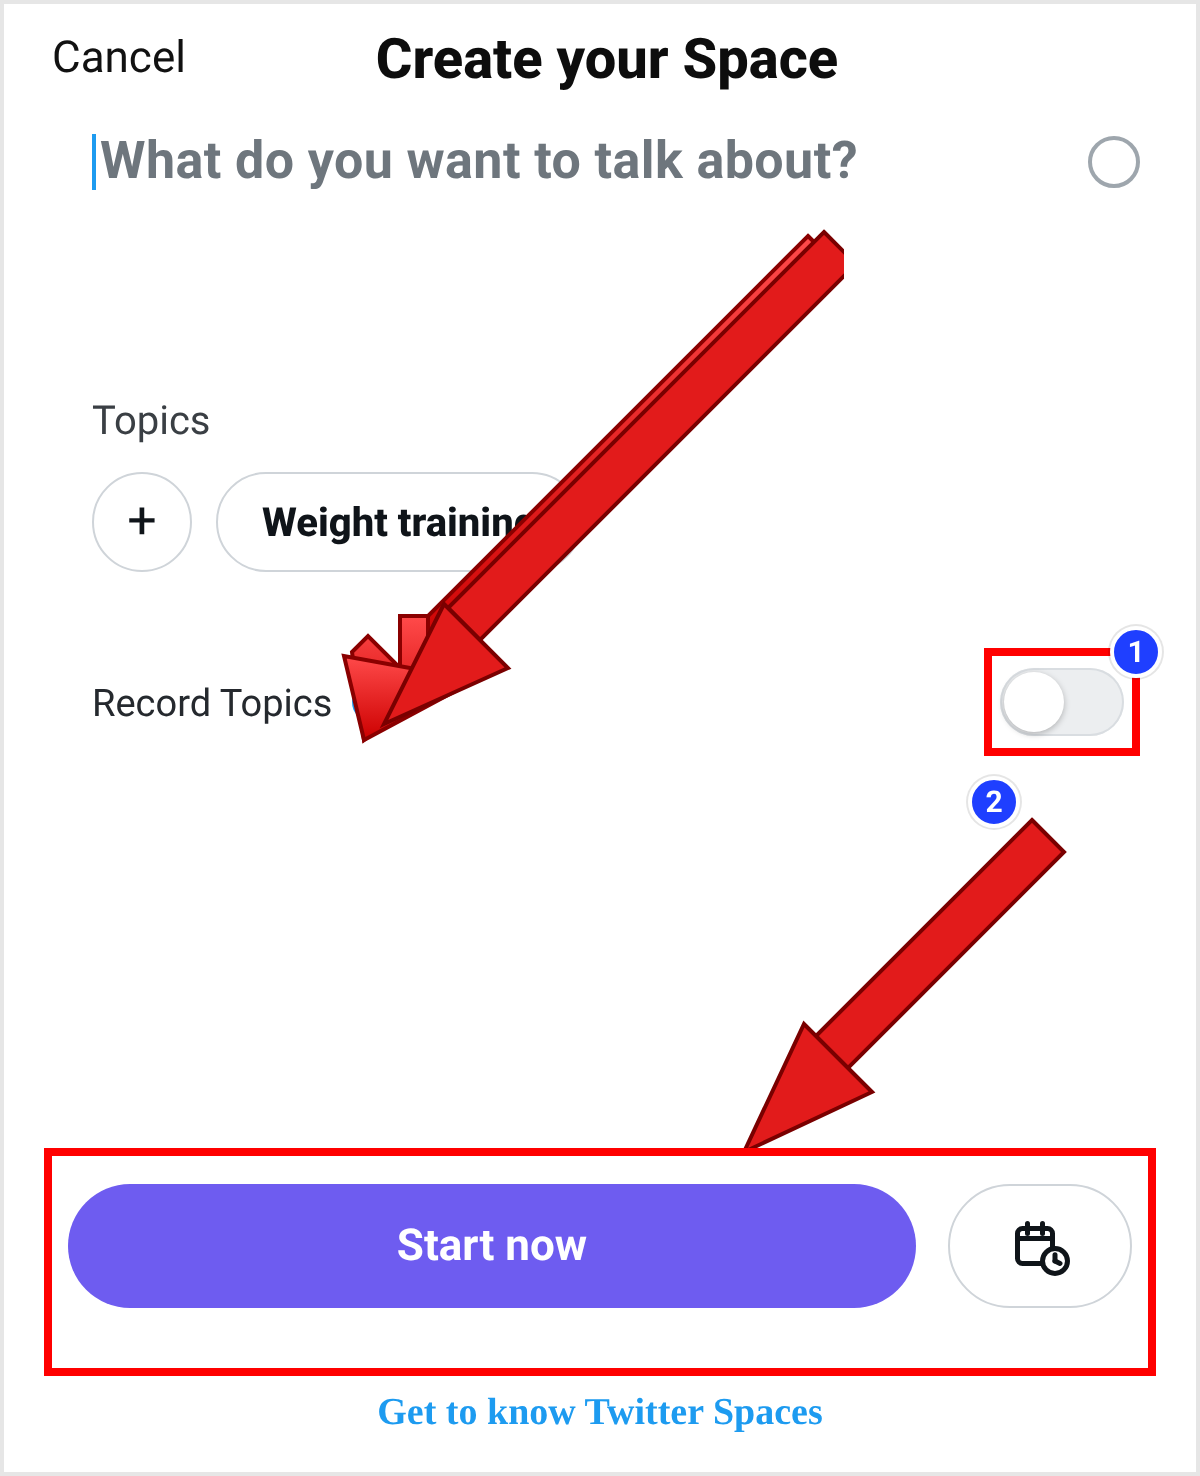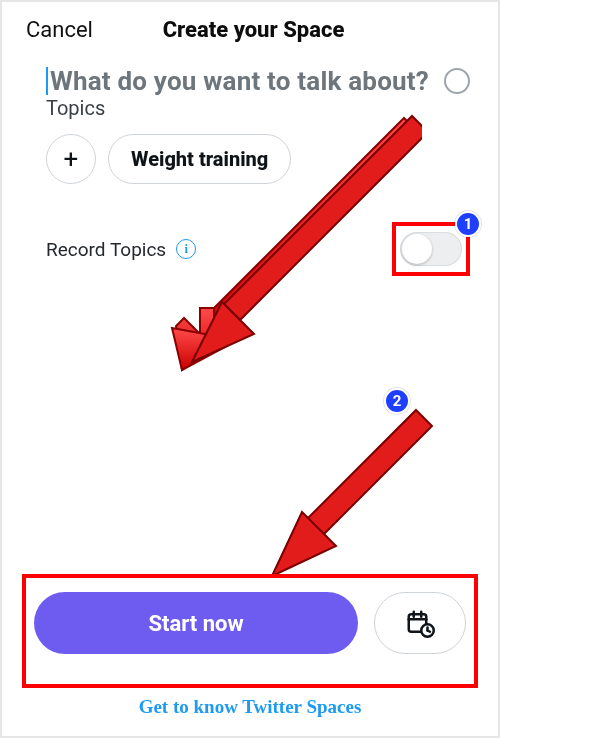--- a/index.html
+++ b/index.html
@@ -1,25 +1,25 @@
 <!DOCTYPE html>
 <html><head>
 <meta charset="utf-8">
 <style>
   * { box-sizing: border-box; margin: 0; padding: 0; }
   html, body { width: 600px; height: 738px; font-family: -apple-system, BlinkMacSystemFont, "Segoe UI", Roboto, Helvetica, Arial, sans-serif; background: #fff; }
-  .frame { position: relative; width: 500px; height: 738px; border: 2px solid #e6e6e6; background: #fff; overflow: hidden; }
+  .frame { position: relative; width: 600px; height: 738px; border: 2px solid #e6e6e6; background: #fff; overflow: hidden; }
   .header { display: flex; align-items: center; height: 54px; padding: 0 24px; }
   .cancel { font-size: 22px; color: #111; font-weight: 400; }
-  .title { flex: 1; text-align: center; font-size: 22px; font-weight: 800; color: #0d0d0d; margin-left: -60px; }
+  .title { flex: 1; text-align: center; font-size: 28px; font-weight: 800; color: #0d0d0d; margin-left: -60px; }
   .input-row { display: flex; align-items: center; padding: 10px 28px 0 44px; }
   .caret { width: 2px; height: 28px; background: #1d9bf0; margin-right: 2px; }
   .placeholder { font-size: 26px; font-weight: 700; color: #6e767d; flex: 1; letter-spacing: 0.2px; }
   .select-circle { width: 26px; height: 26px; border: 2px solid #9ea6ad; border-radius: 50%; }
-  .topics-section { padding: 0 44px; }
+  .topics-section { padding: 0 44px; margin-top: 102px; }
   .topics-label { font-size: 20px; color: #3a3f44; margin-bottom: 14px; }
   .topic-chips { display: flex; gap: 12px; align-items: center; }
   .add-chip { width: 50px; height: 50px; border: 1px solid #cfd4d9; border-radius: 50%; display: flex; align-items: center; justify-content: center; font-size: 26px; color: #0f1419; font-weight: 400; background: #fff; }
   .topic-chip { height: 50px; border: 1px solid #cfd4d9; border-radius: 25px; display: flex; align-items: center; padding: 0 22px; font-size: 20px; font-weight: 800; color: #0f1419; background: #fff; }
   .record-row { display: flex; align-items: center; padding: 0 28px 0 44px; margin-top: 38px; }
   .record-label { font-size: 19px; color: #25292e; }
   .info-icon { width: 20px; height: 20px; border: 1.5px solid #1d9bf0; color: #1d9bf0; border-radius: 50%; display: inline-flex; align-items: center; justify-content: center; font-size: 13px; font-weight: 700; font-family: Georgia, serif; margin-left: 10px; }
   .spacer { flex: 1; }
   .toggle-box { border: 4px solid #f00; padding: 6px 4px; position: relative; }
   .toggle { width: 62px; height: 34px; border-radius: 17px; background: #eceef0; position: relative; box-shadow: inset 0 0 0 1px #d9dde1; }

